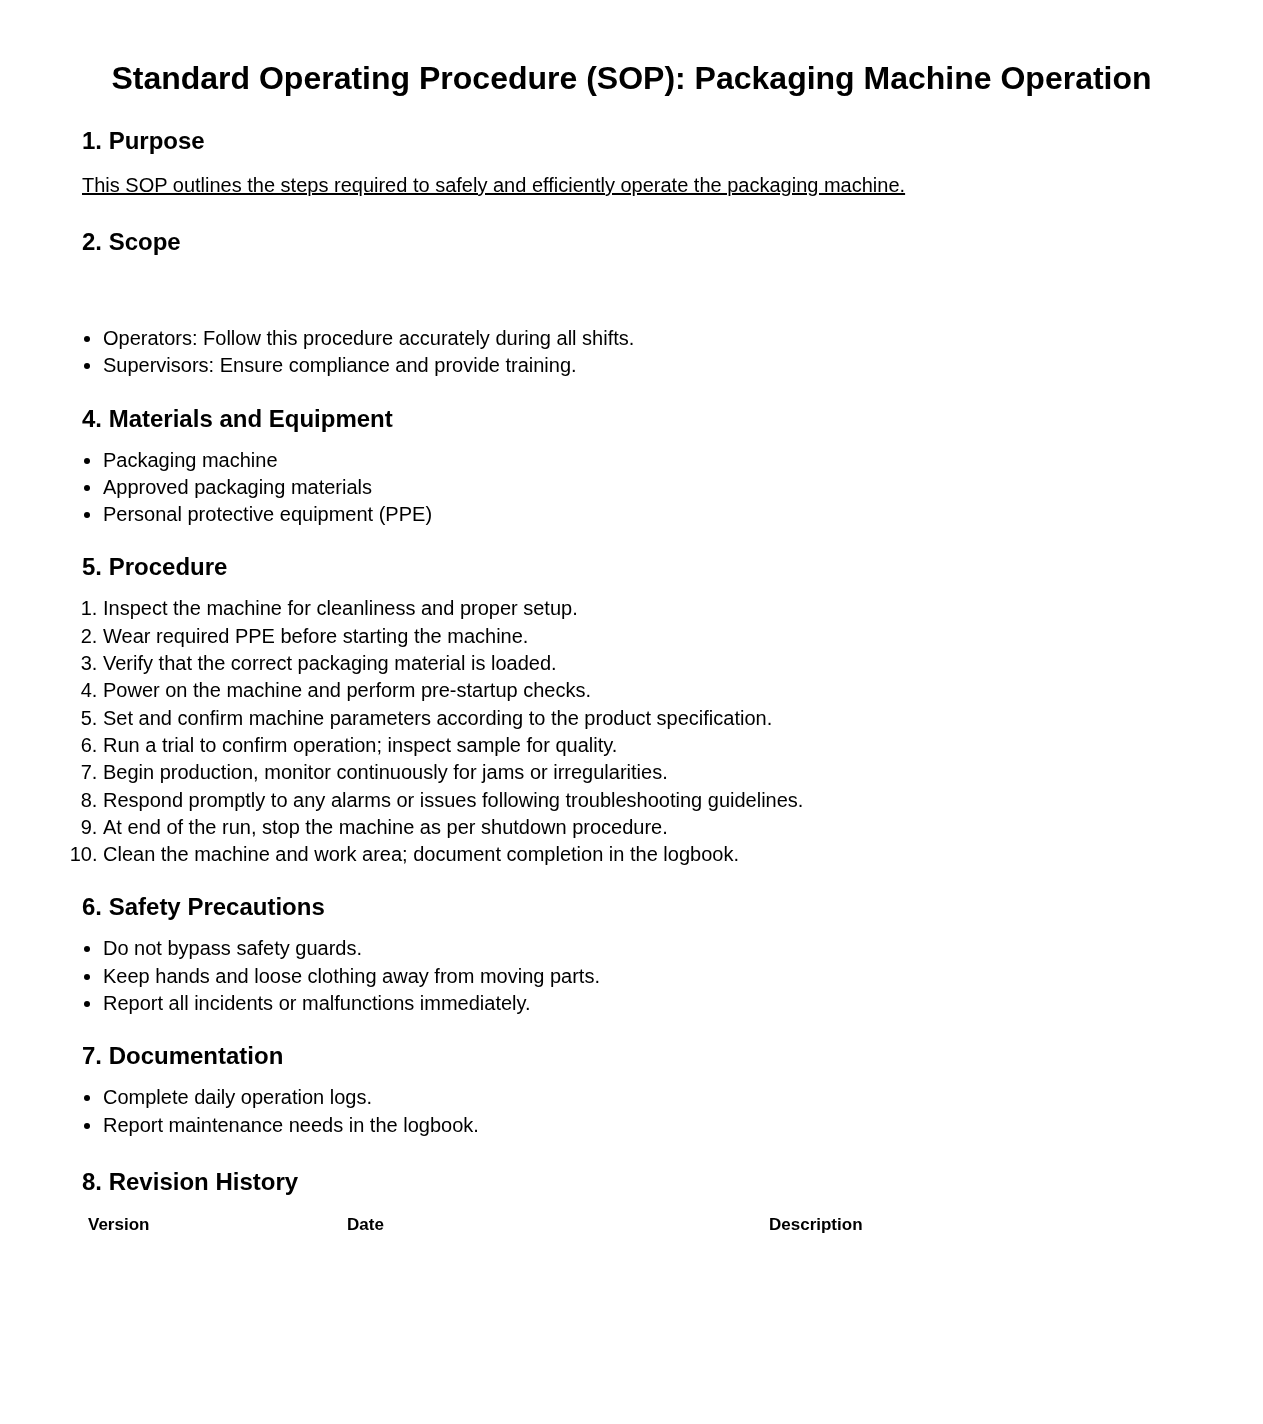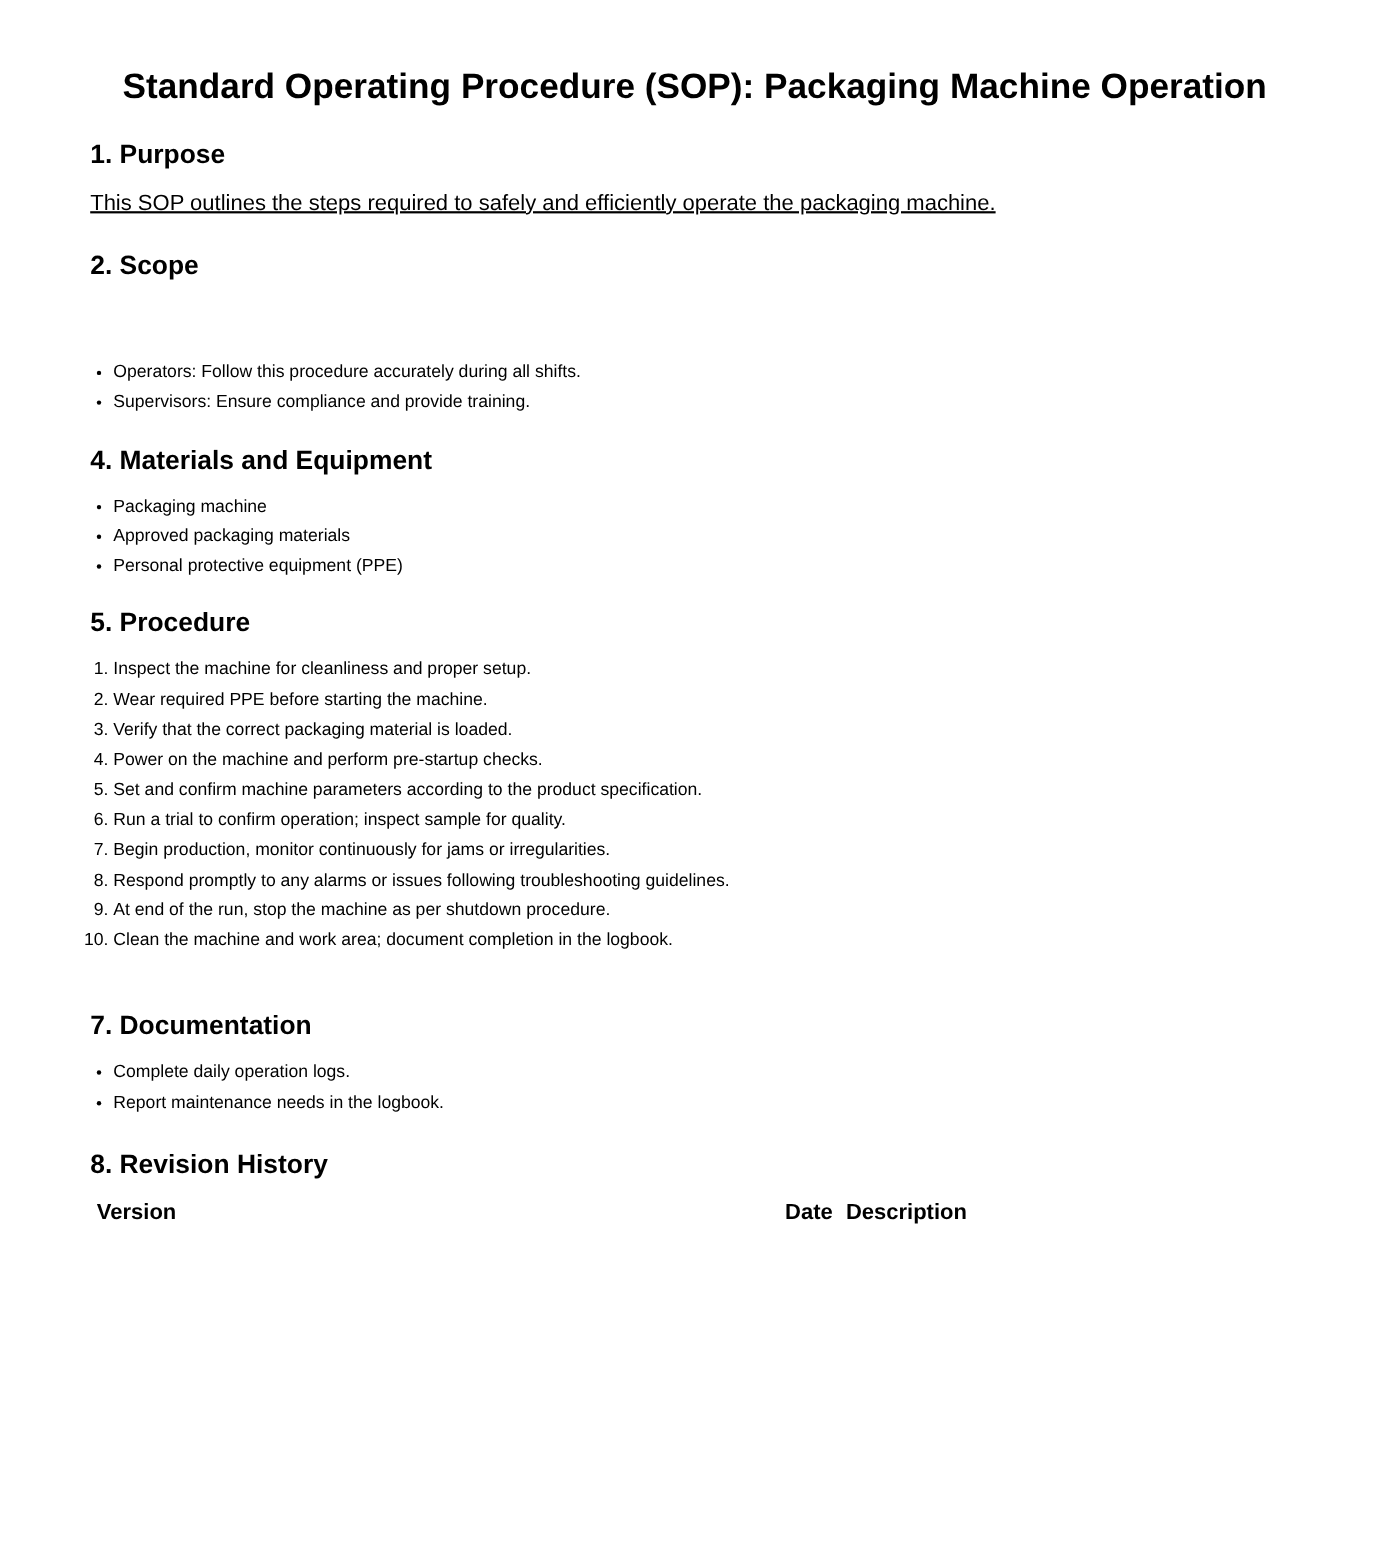--- a/index.html
+++ b/index.html
@@ -13,34 +13,34 @@
     font-size: 32px; font-weight: bold; margin: 0 0 0 0;
     line-height: 44px;
     text-align: center;
   }
   h2 {
     font-size: 24px; font-weight: bold; margin: 0;
     line-height: 26px;
   }
   p { font-size: 20px; margin: 0; line-height: 20px; text-decoration: underline; }
   ul, ol { margin: 0; padding-left: 21px; }
-  li { font-size: 16px; line-height: 27.3px; }
+  li { font-size: 20px; line-height: 27.3px; }
   ul li { list-style-type: disc; }
   .sec-1 { margin-top: 28px; }
   .gap-h { height: 21px; }
   .gap-s { height: 34px; }
   table {
     border-collapse: collapse; width: 1099px; margin-top: 14px;
   }
   th {
-    text-align: left; font-size: 20px; font-weight: bold;
+    text-align: left; font-size: 17px; font-weight: bold;
     padding: 6px 6px; line-height: 20px;
   }
   .col-version { width: 247px; }
-  .col-date { width: 410px; text-align: right; }
+  .col-date { width: 410px; }
 </style>
 </head>
 <body>
 
 <div class="page">
   <h1>Standard Operating Procedure (SOP): Packaging Machine Operation</h1>
 
   <div class="sec-1">
     <h2>1. Purpose</h2>
     <div class="gap-h"></div>
@@ -85,20 +85,29 @@
       <li>Set and confirm machine parameters according to the product specification.</li>
       <li>Run a trial to confirm operation; inspect sample for quality.</li>
       <li>Begin production, monitor continuously for jams or irregularities.</li>
       <li>Respond promptly to any alarms or issues following troubleshooting guidelines.</li>
       <li>At end of the run, stop the machine as per shutdown procedure.</li>
       <li>Clean the machine and work area; document completion in the logbook.</li>
     </ol>
   </div>
 
   <div style="height:26px"></div>
+  <div>
+    <h2>6. Safety Precautions</h2>
+    <div style="height:15px"></div>
+    <ul>
+      <li>Do not bypass safety guards.</li>
+      <li>Keep hands and loose clothing away from moving parts.</li>
+      <li>Report all incidents or malfunctions immediately.</li>
+    </ul>
+  </div>
 
   <div style="height:26px"></div>
   <div>
     <h2>7. Documentation</h2>
     <div style="height:15px"></div>
     <ul>
       <li>Complete daily operation logs.</li>
       <li>Report maintenance needs in the logbook.</li>
     </ul>
   </div>

